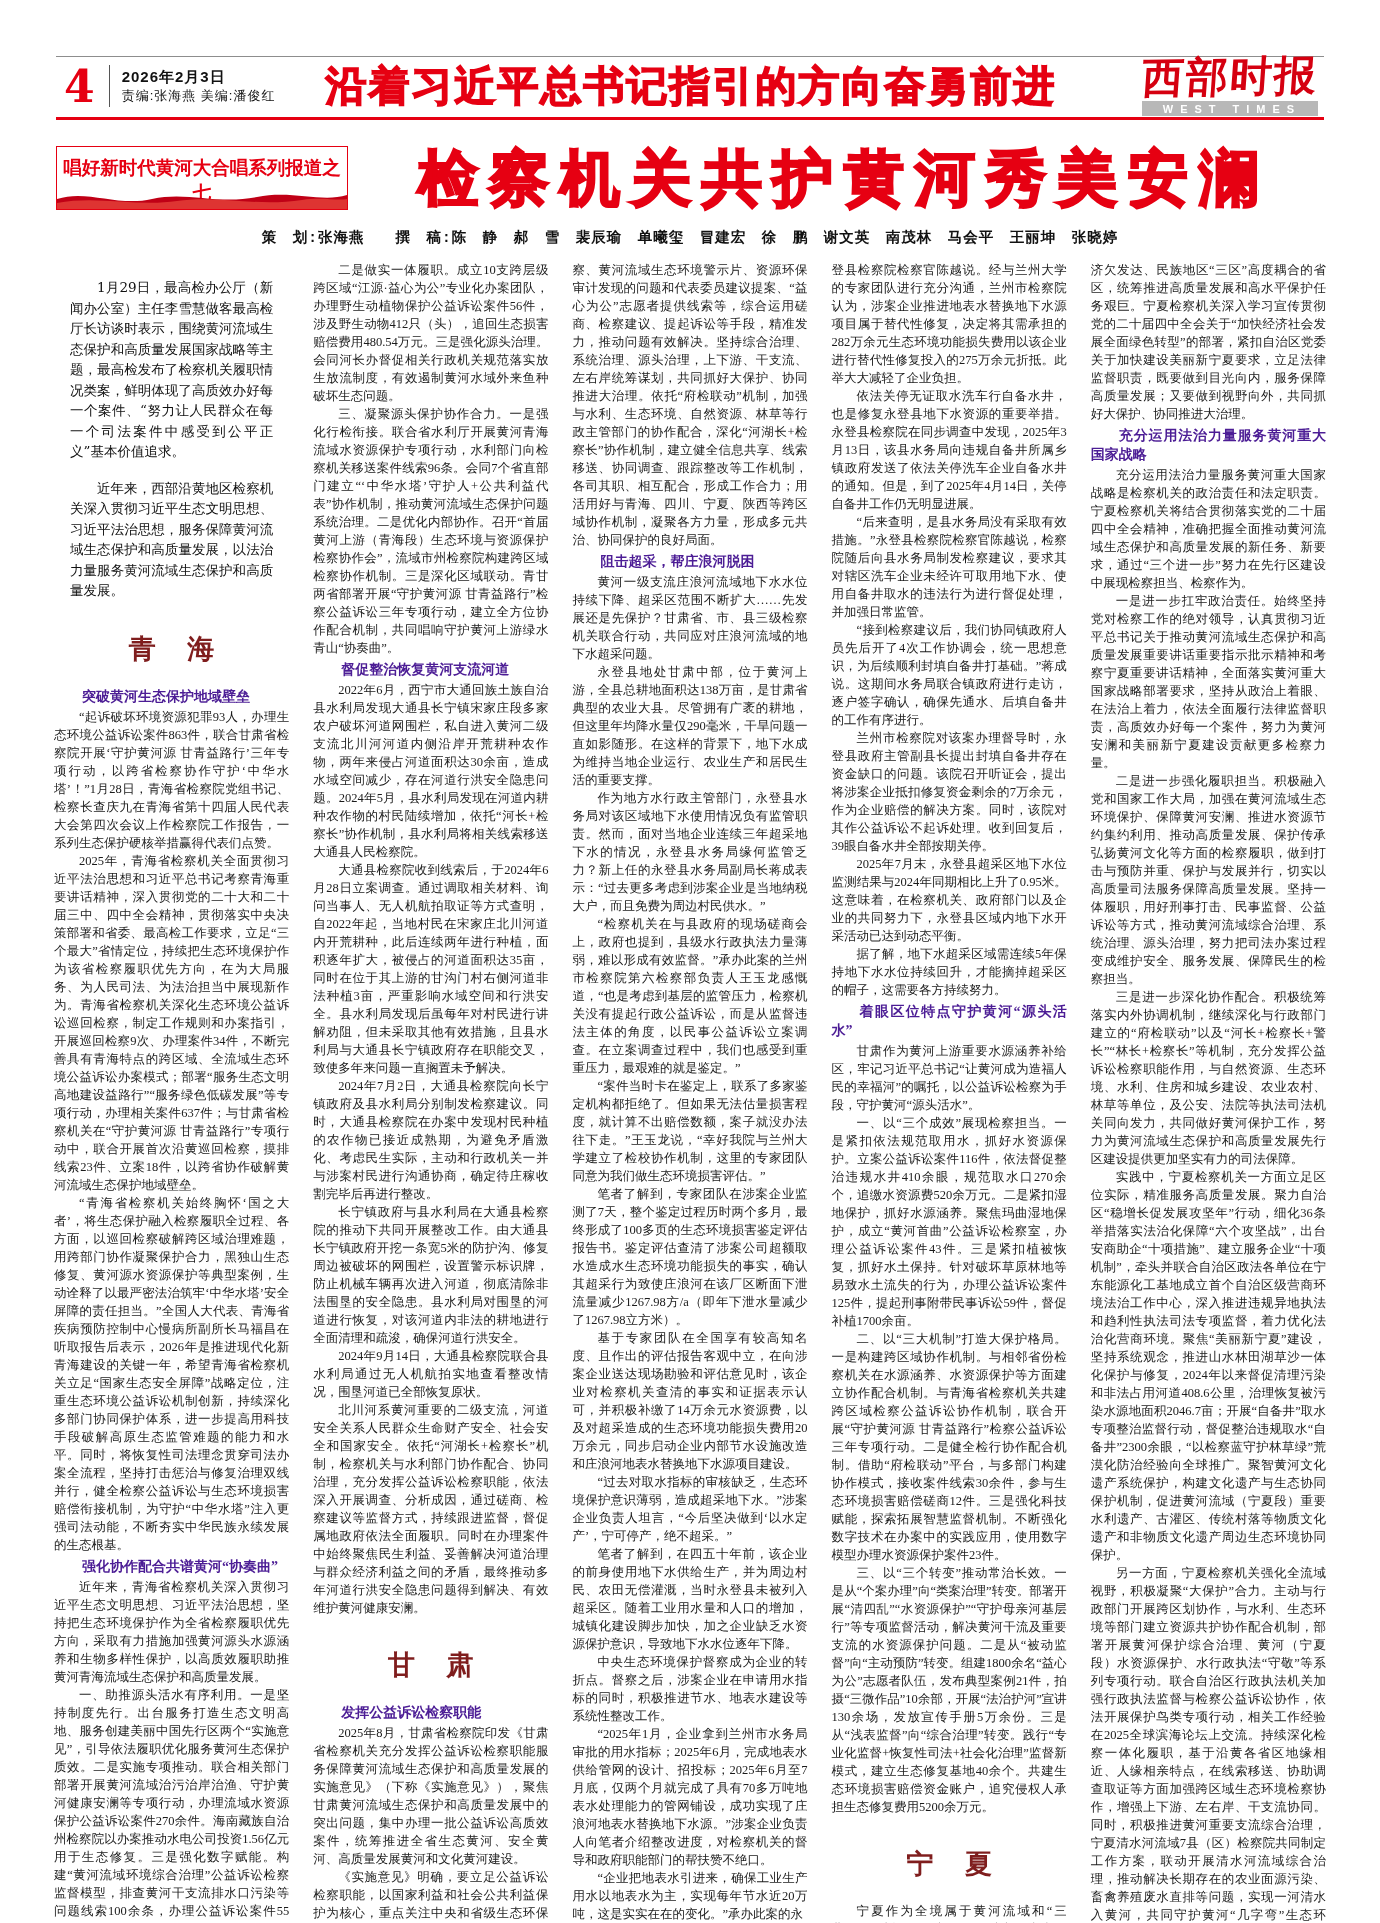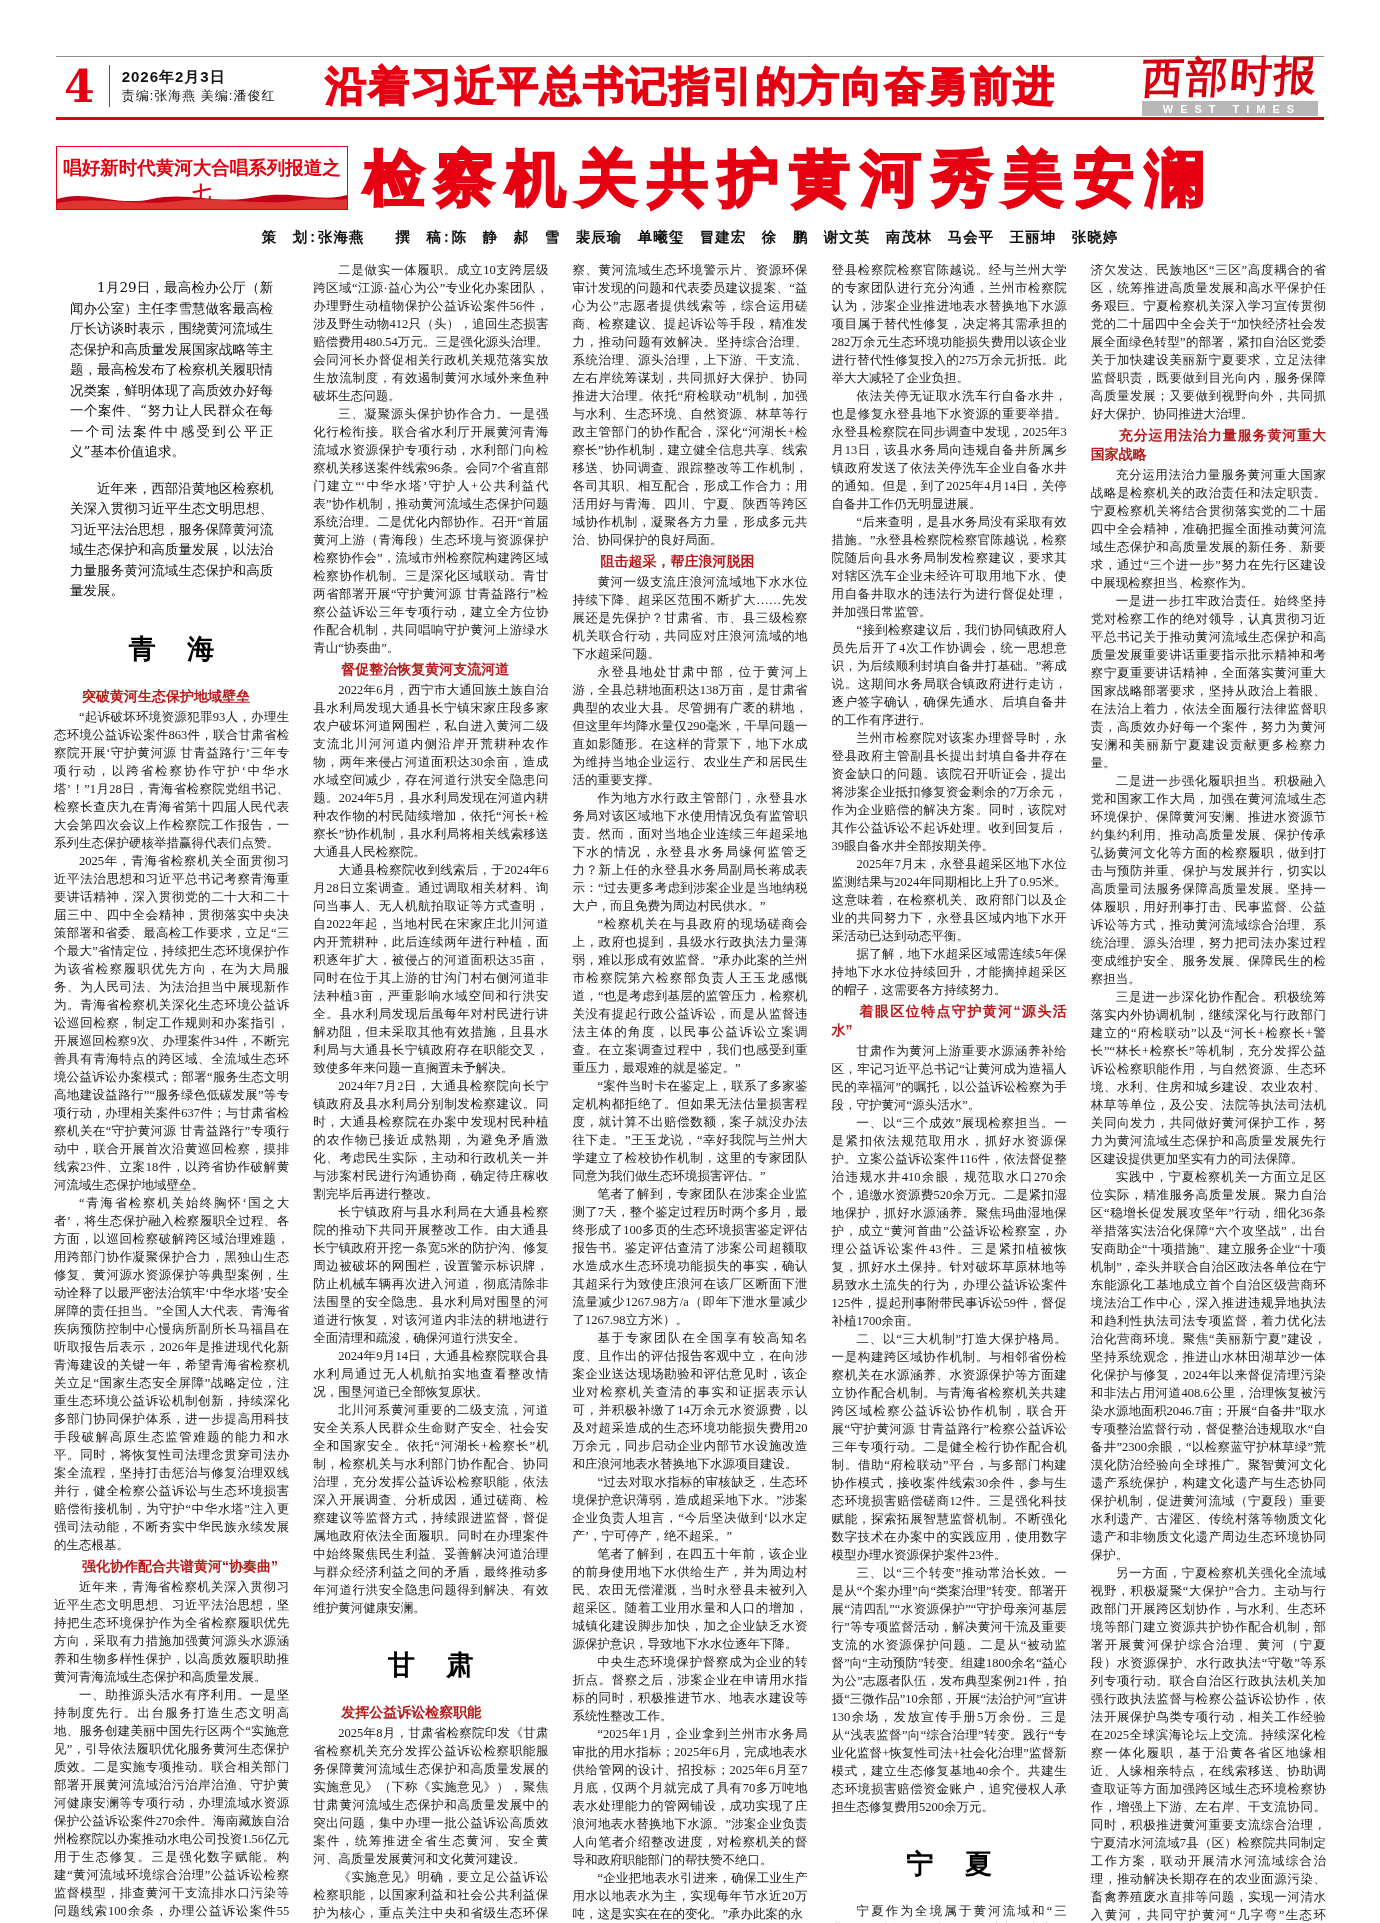--- a/index.html
+++ b/index.html
@@ -23,35 +23,35 @@
   .masthead-en{margin-top:2px;background:#b8b8b8;color:#ffffff;font-family:"Liberation Sans",sans-serif;
                font-weight:bold;font-size:11px;letter-spacing:7px;padding:2px 4px 1px 8px;}
   .redline{height:3px;background:#e60012;margin:2px 2px 0 2px;}
   
   .headline-row{display:flex;align-items:stretch;margin:26px 2px 0 2px;gap:16px;}
   .series-box{flex:0 0 290px;border:1px solid #e60012;position:relative;height:62px;overflow:hidden;background:#fff;}
   .series-text{color:#e60012;font-weight:bold;font-size:18.5px;text-align:center;margin-top:8px;
                font-family:"Liberation Serif",serif;letter-spacing:0;}
   .series-wave{position:absolute;left:0;bottom:0;width:100%;height:24px;display:block;}
   .main-title{flex:1;color:#e60012;font-family:"Liberation Sans","DejaVu Sans",sans-serif;font-weight:900;
-              font-size:60px;line-height:66px;letter-spacing:11px;white-space:nowrap;text-align:left;
+              font-size:60px;line-height:66px;letter-spacing:11px;white-space:nowrap;text-align:center;
               -webkit-text-stroke:2.5px #e60012;margin:0;}
   .byline{margin:16px 0 0 0;text-align:center;font-family:Liberation Mono, monospace;
           font-weight:bold;font-size:14.5px;color:#111;letter-spacing:1px;}
   
   .cols{display:flex;gap:24px;margin-top:14px;}
   .col{flex:1 1 0;min-width:0;}
   .para{margin:0;text-indent:2em;text-align:justify;font-size:12.5px;line-height:18px;color:#1b1b1b;
         font-family:"Liberation Serif","DejaVu Serif",serif;}
   .kai{margin:16px;text-indent:2em;text-align:justify;font-size:13.5px;line-height:20.5px;color:#101010;
        font-family:"DejaVu Serif",serif;}
-  .section{font-family:"Liberation Sans","DejaVu Sans",sans-serif;font-weight:bold;font-size:27px;color:#000000;
+  .section{font-family:"Liberation Sans","DejaVu Sans",sans-serif;font-weight:bold;font-size:27px;color:#7f1d1d;
            text-align:center;letter-spacing:12px;text-indent:12px;margin:30px 0 20px 0;}
-  .subhead{font-family:Liberation Sans, sans-serif;font-weight:bold;font-size:14px;
-           line-height:19px;color:#b91c1c;text-indent:2em;text-align:justify;margin:3px 0 2px 0;}
+  .subhead{font-family:Liberation Serif, serif;font-weight:bold;font-size:14px;
+           line-height:19px;color:#4c1d95;text-indent:2em;text-align:justify;margin:3px 0 2px 0;}
 </style>
 </head>
 <body>
 
 <div class="page">
 
   <div class="topline"></div>
 
   <div class="hdr">
     <div class="pageno">4</div>

